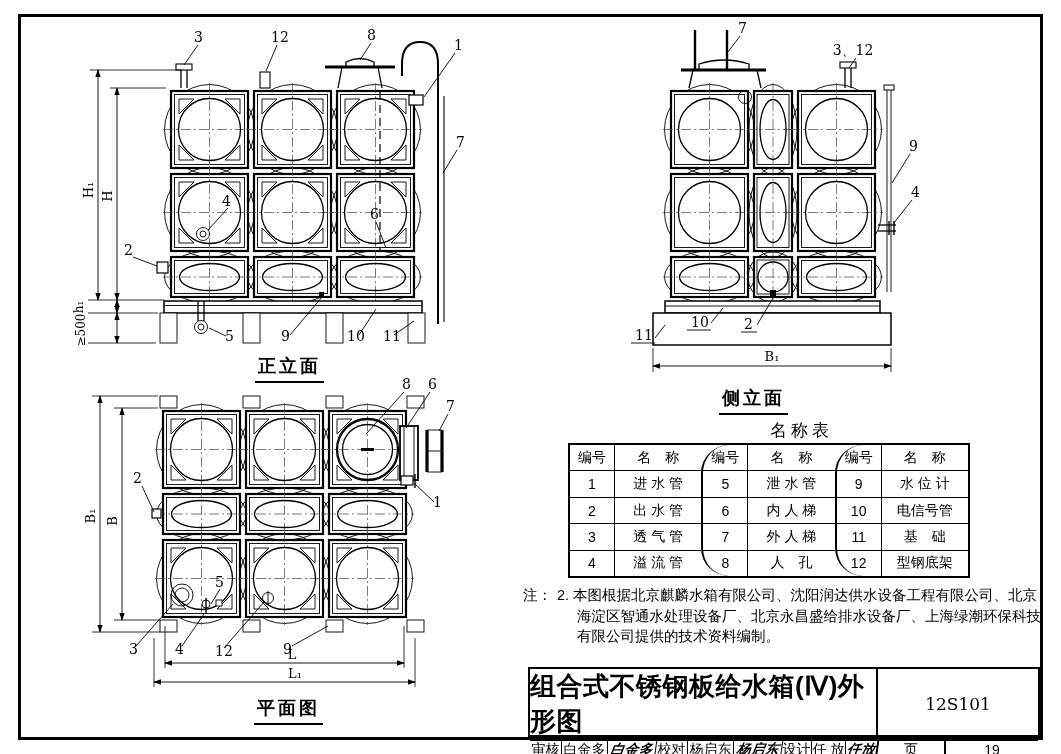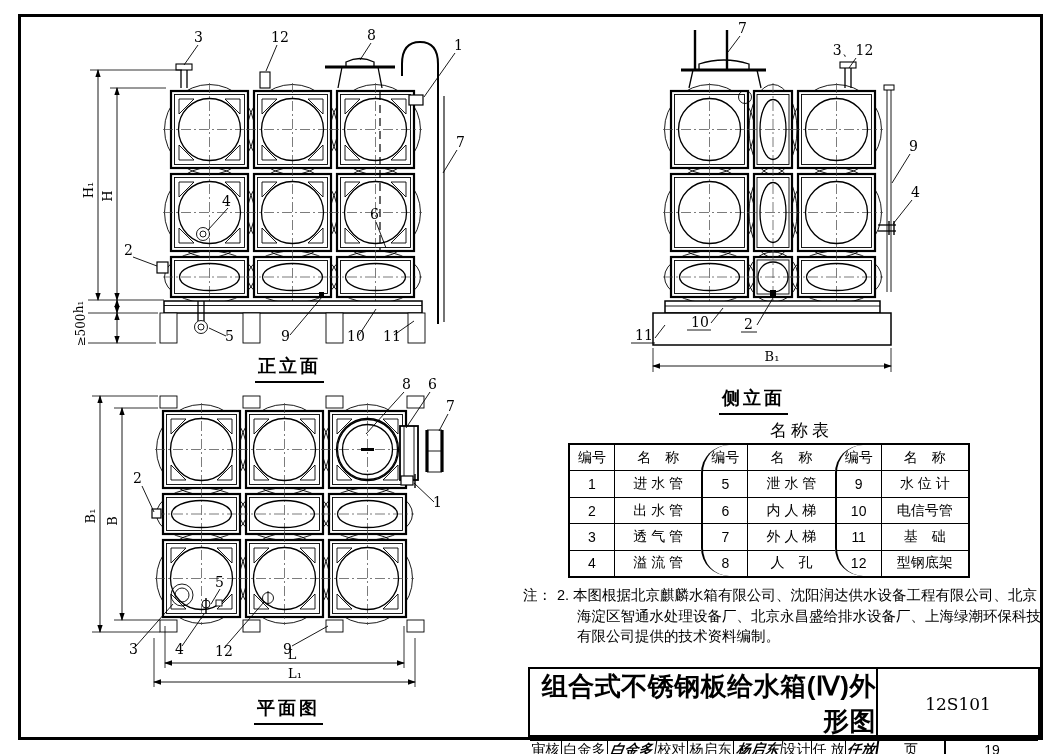--- a/index.html
+++ b/index.html
@@ -35,21 +35,21 @@
   .tcell{display:flex;align-items:center;justify-content:center;font-size:14px;}
   .tcell.no{width:44px;border-right:1px solid #000;}
   .tcell.nm{flex:1;text-align:center;}
   
   #notes{position:absolute;left:523px;top:585px;width:518px;font-size:14.5px;
          line-height:20.5px;display:flex;}
   #notes .nlabel{flex:0 0 34px;}
   #notes p{margin:0 0 0 0;padding-left:20px;text-indent:-20px;}
   
   #title-block{position:absolute;left:528px;top:667px;width:512px;height:70px;
-               border:2.5px solid #000;box-sizing:border-box;display:flex;flex-direction:column;text-align:right;}
+               border:2.5px solid #000;box-sizing:border-box;display:flex;flex-direction:column;}
   .tb-row1{display:flex;flex:0 0 41px;border-bottom:2px solid #000;}
   .tb-row2{display:flex;flex:1 1 auto;}
   .tb-cell{display:flex;align-items:center;justify-content:center;box-sizing:border-box;}
   .tb-title{flex:0 0 348px;font-size:26px;font-weight:700;letter-spacing:.5px;border-right:2px solid #000;}
   .tb-atlas-label{flex:0 0 68px;font-size:14px;border-right:2px solid #000;}
   .tb-atlas-no{flex:1;font-size:17px;font-family:"DejaVu Serif",serif;}
   .tb-row2 .tb-cell{font-size:14px;border-right:1.5px solid #000;}
   .tb-row2 .tb-cell:last-child{border-right:none;}
   .sig{font-style:italic;font-weight:700;font-size:16px;transform:skewX(-8deg);}
   .c-rl{flex:0 0 32px;} .c-rn{flex:0 0 46px;} .c-rs{flex:0 0 48px;}

